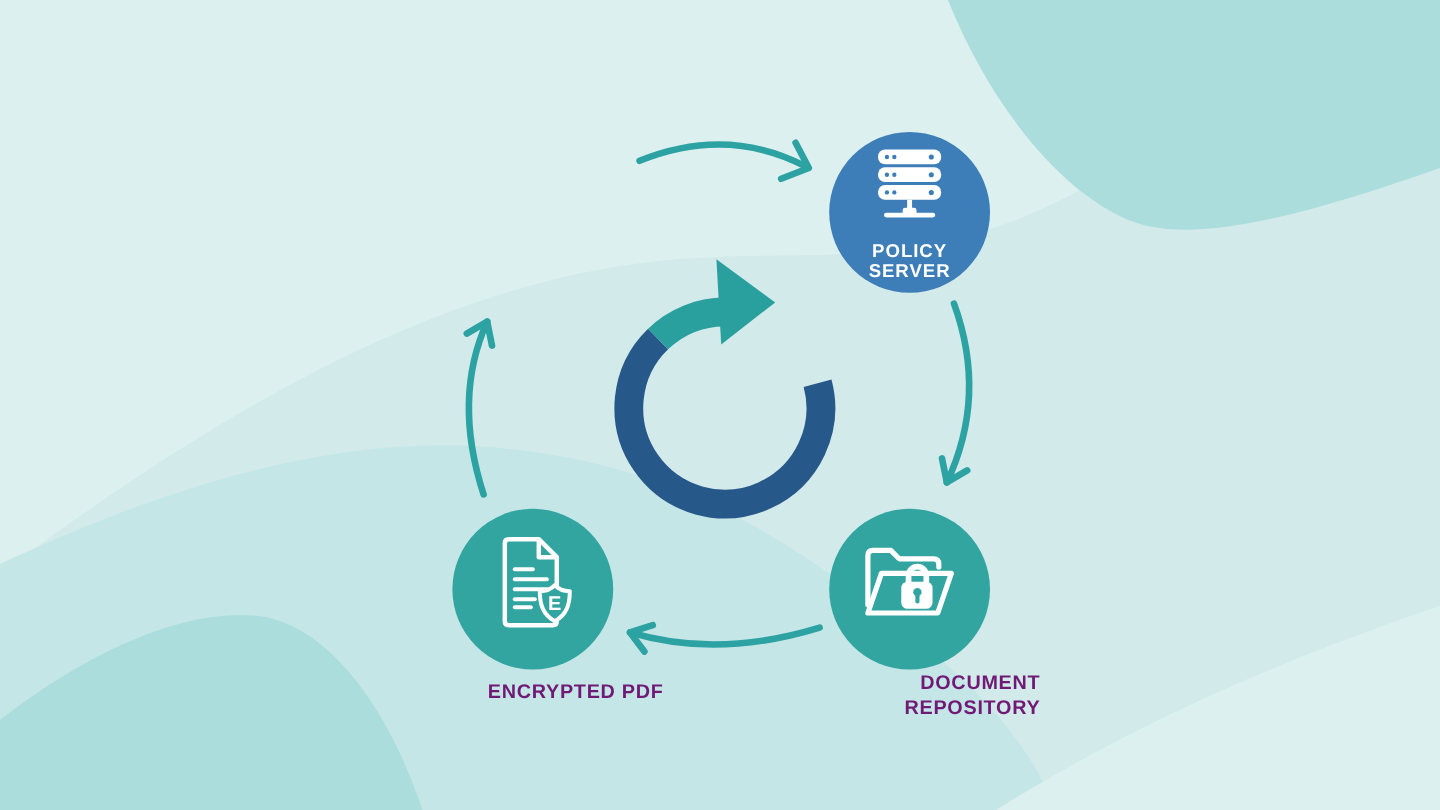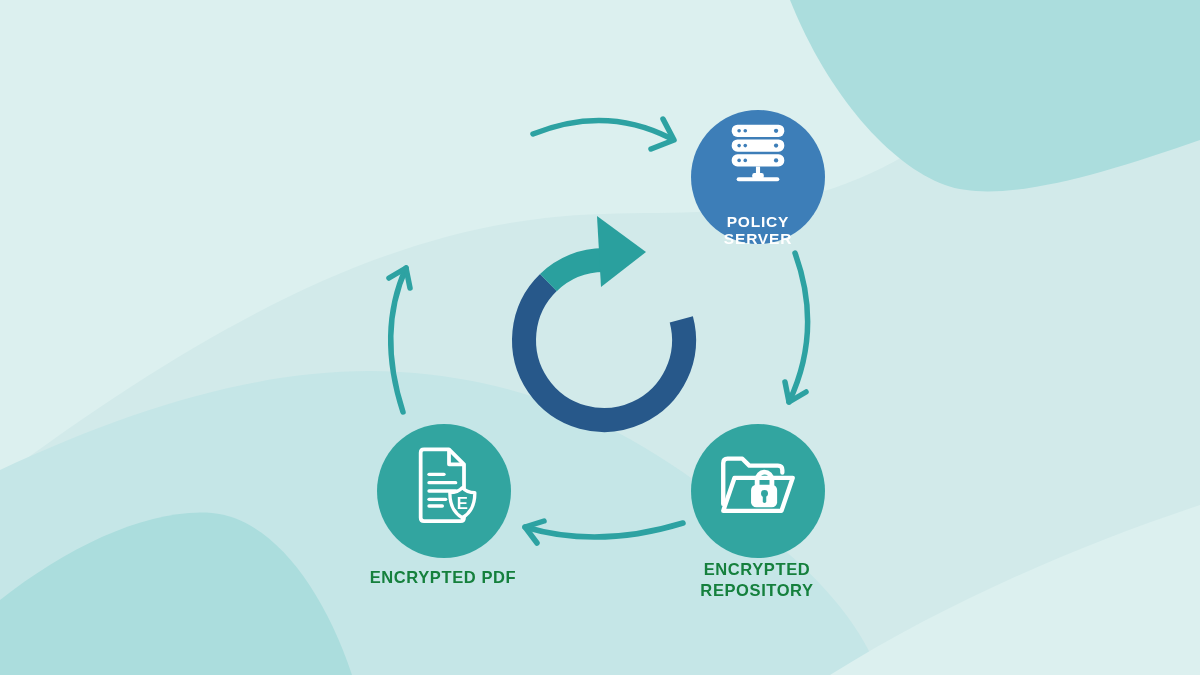--- a/index.html
+++ b/index.html
@@ -13,21 +13,21 @@
   .node-user{left:380px;top:110px;background:#1f4e7c;}
   .node-policy{left:691px;top:110px;background:#3d7eb8;}
   .node-repo{left:691px;top:424px;background:#32a5a0;}
   .node-pdf{left:377px;top:424px;background:#32a5a0;}
   .node-icon{position:absolute;}
   .inside-label{
     position:absolute;left:0;width:134px;text-align:center;color:#ffffff;
     font-size:15.5px;font-weight:600;letter-spacing:0.8px;line-height:17px;
   }
   .below-label{
-    position:absolute;width:220px;text-align:center;color:#15803d;
+    position:absolute;width:220px;text-align:right;color:#701a75;
     font-size:16.5px;font-weight:700;letter-spacing:0.6px;line-height:21px;
   }
   .label-repo{left:647px;top:559px;}
   .label-pdf{left:333px;top:567px;}
 </style>
 </head>
 <body>
 
 <div class="canvas">
 
@@ -85,38 +85,38 @@
           <circle cx="24.5" cy="9.5" r="2.2"></circle>
           <circle cx="62" cy="9.5" r="2.6"></circle>
         <circle cx="17" cy="27.5" r="2.2"></circle>
           <circle cx="24.5" cy="27.5" r="2.2"></circle>
           <circle cx="62" cy="27.5" r="2.6"></circle>
         <circle cx="17" cy="45.5" r="2.2"></circle>
           <circle cx="24.5" cy="45.5" r="2.2"></circle>
           <circle cx="62" cy="45.5" r="2.6"></circle>
       </g>
     </svg>
-    <div class="inside-label" style="top:103px">
+    <div class="inside-label" style="top:91px">
       <div>POLICY</div>
       <div>SERVER</div>
     </div>
   </div>
 
   <div class="node node-repo">
     <svg class="node-icon" style="left:25px;top:26px" width="84" height="73" viewBox="0 0 96 84">
       <path d="M8 62 L8 15 Q8 10 13 10 L30 10 L38 18 L71 18 Q76 18 76 23 L76 26" fill="none" stroke="#ffffff" stroke-width="5" stroke-linejoin="round" stroke-linecap="round"></path>
       <path d="M8 70 L21 32 L88 32 L75 70 Z" fill="none" stroke="#ffffff" stroke-width="5" stroke-linejoin="round"></path>
       <path d="M47 42 L47 34 A8.5 8.5 0 0 1 64 34 L64 42" fill="none" stroke="#ffffff" stroke-width="5.5"></path>
       <rect x="40" y="40" width="30" height="26" rx="6" fill="#ffffff"></rect>
       <circle cx="55.5" cy="50" r="4" fill="#32a5a0"></circle>
       <rect x="53.5" y="52" width="4" height="9" rx="2" fill="#32a5a0"></rect>
     </svg>
   </div>
   <div class="below-label label-repo">
-    <div>ENCRYPTED</div>
+    <div>DOCUMENT</div>
     <div>REPOSITORY</div>
   </div>
 
   <div class="node node-pdf">
     <svg class="node-icon" style="left:32px;top:22px" width="70" height="80" viewBox="0 0 84 96">
       <path d="M14 8 Q14 4 18 4 L48 4 L66 22 L66 86 Q66 90 62 90 L18 90 Q14 90 14 86 Z" fill="none" stroke="#ffffff" stroke-width="4.5" stroke-linejoin="round"></path>
       <path d="M48 4 L48 22 L66 22" fill="none" stroke="#ffffff" stroke-width="4.5" stroke-linejoin="round"></path>
       <g stroke="#ffffff" stroke-width="4" stroke-linecap="round">
         <line x1="24" y1="34" x2="42" y2="34"></line>
         <line x1="24" y1="44" x2="56" y2="44"></line>

